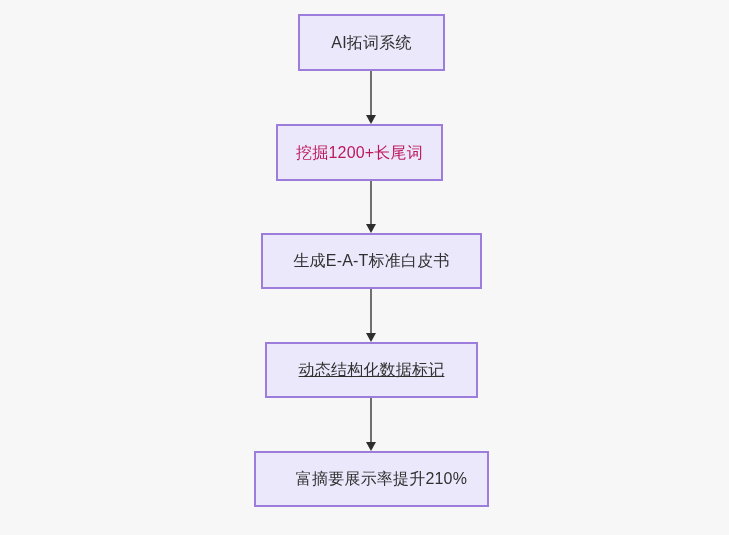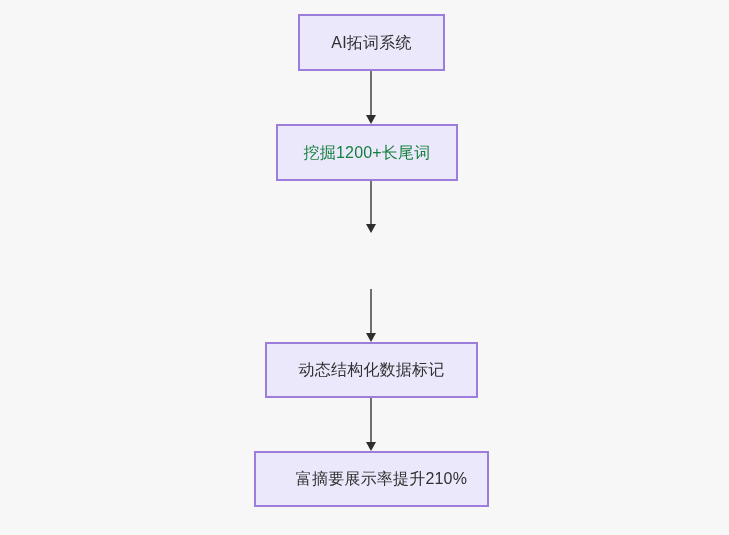--- a/index.html
+++ b/index.html
@@ -70,26 +70,29 @@
 </style>
 </head>
 <body style="background: rgb(247, 247, 248);">
 
 <div id="flowchart">
 
   <div class="node" id="node-n1" style="left: 298px; top: 14px; width: 147px; height: 57px; background: rgb(235, 232, 251); border-color: rgb(156, 125, 219); color: rgb(48, 48, 48);">
     <span class="node-label">AI拓词系统</span>
   </div>
 
-  <div class="node" id="node-n2" style="left: 276px; top: 124px; width: 182px; height: 57px; background: rgb(235, 232, 251); border-color: rgb(156, 125, 219); color: #15803d;">
+  <div class="node" id="node-n2" style="left: 276px; top: 124px; width: 167px; height: 57px; background: rgb(235, 232, 251); border-color: rgb(156, 125, 219); color: #be185d;">
     <span class="node-label">挖掘1200+长尾词</span>
   </div>
 
+  <div class="node" id="node-n3" style="left: 261px; top: 233px; width: 221px; height: 56px; background: rgb(235, 232, 251); border-color: rgb(156, 125, 219); color: rgb(48, 48, 48);">
+    <span class="node-label">生成E-A-T标准白皮书</span>
+  </div>
 
-  <div class="node" id="node-n4" style="left: 265px; top: 342px; width: 213px; height: 56px; background: rgb(235, 232, 251); border-color: rgb(156, 125, 219); color: rgb(48, 48, 48);">
+  <div class="node" id="node-n4" style="left: 265px; top: 342px; width: 213px; height: 56px; background: rgb(235, 232, 251); border-color: rgb(156, 125, 219); color: rgb(48, 48, 48); text-decoration: underline;">
     <span class="node-label">动态结构化数据标记</span>
   </div>
 
   <div class="node" id="node-n5" style="left: 254px; top: 451px; width: 235px; height: 56px; background: rgb(235, 232, 251); border-color: rgb(156, 125, 219); color: rgb(48, 48, 48); padding-left: 20px;">
     <span class="node-label">富摘要展示率提升210%</span>
   </div>
 
   <div class="edge" id="edge-e1" style="left: 354px; top: 71px; height: 53px;">
     <span class="edge-line" style="height: 45px; background: rgb(112, 112, 112);"></span>
     <span class="edge-head" style="border-top-color: rgb(46, 46, 46);"></span>

